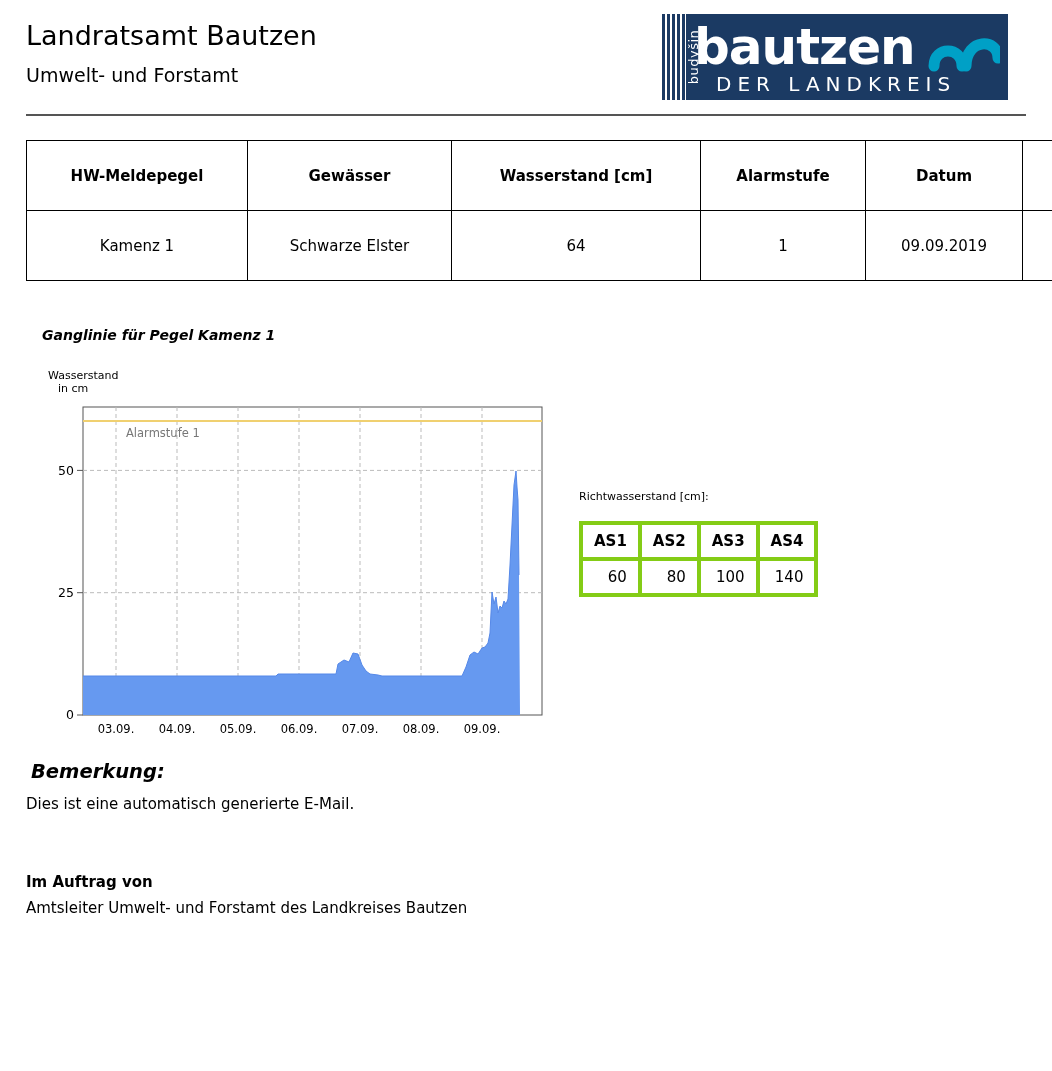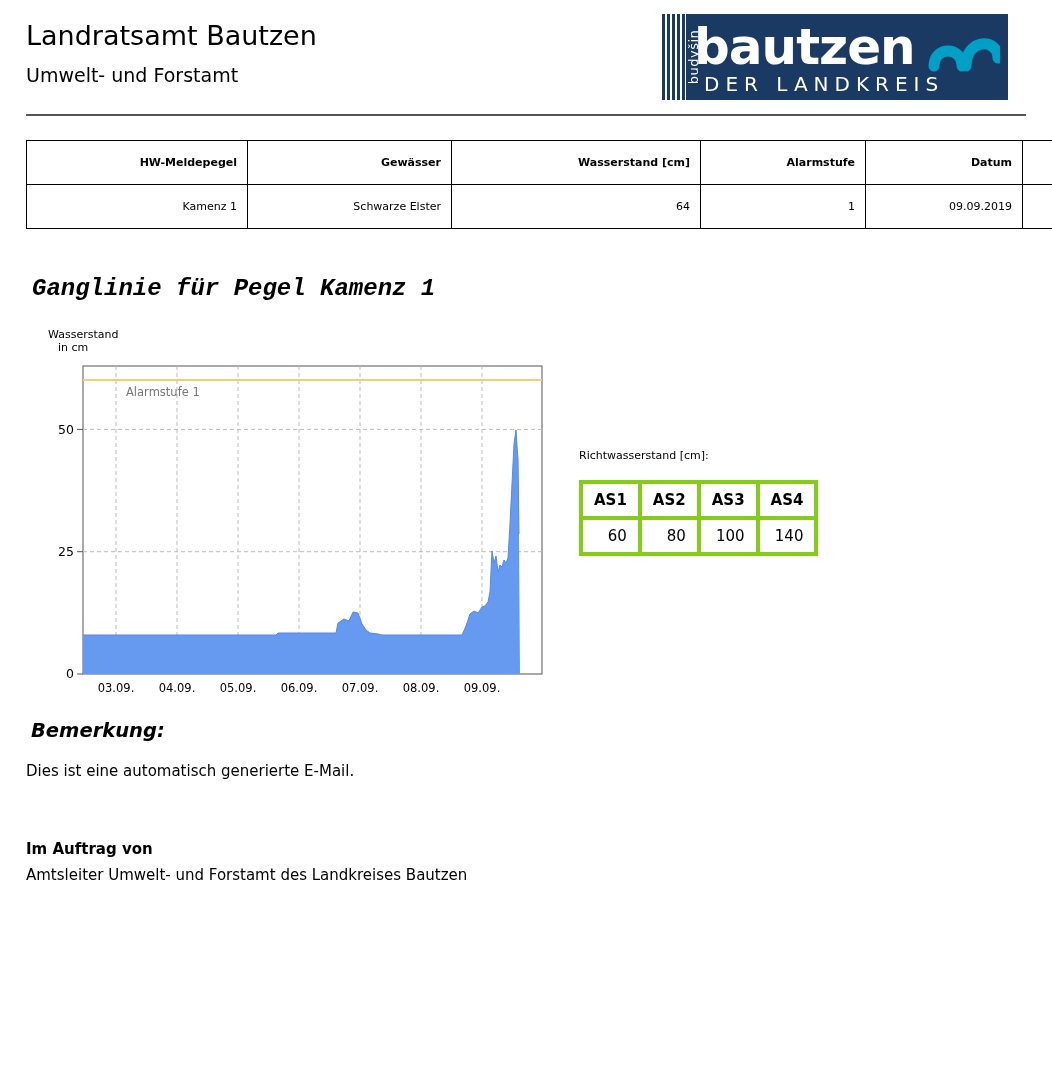--- a/index.html
+++ b/index.html
@@ -95,21 +95,21 @@
     left: 34px;
     top: 8px;
     color: #ffffff;
     font-size: 50px;
     font-weight: bold;
     letter-spacing: -1px;
     line-height: 1;
   }
   .logo-sub {
     position: absolute;
-    left: 44px;
+    left: 56px;
     bottom: 6px;
     color: #ffffff;
     font-size: 20px;
     letter-spacing: 6px;
     line-height: 1;
   }
   .logo-swirl {
     position: absolute;
     right: 8px;
     top: 10px;
@@ -125,39 +125,38 @@
 
   
   .alarm-title {
     font-size: 22.5px;
     font-weight: bold;
     font-style: italic;
     margin: 30px 0 0 0;
     letter-spacing: 0.1px;
   }
   .section-title {
-    font-size: 24px;
+    font-size: 14px;
     font-weight: bold;
     font-style: italic;
-    margin: 6px;
-    font-family: Liberation Mono, monospace;
+    margin: 16px;
   }
 
   
   table.data {
     border-collapse: collapse;
     margin-top: 24px;
     width: 997px;
     table-layout: fixed;
   }
   table.data th, table.data td {
     border: 1px solid #000;
-    text-align: right;
-    font-size: 11px;
-    padding: 10px 10px;
+    text-align: center;
+    font-size: 15px;
+    padding: 23px 10px;
     vertical-align: middle;
   }
   table.data th {
     font-weight: bold;
     height: 23px;
   }
   table.data td {
     height: 23px;
   }
 
@@ -199,21 +198,21 @@
 
   
   .remark-title {
     font-size: 19.5px;
     font-weight: bold;
     font-style: italic;
     margin: 5px;
   }
   .remark-text {
     font-size: 15px;
-    margin: 20px 0 0 0;
+    margin: 12px 0 0 0;
   }
   .sign-block {
     margin-top: 56px;
     line-height: 1.75;
   }
   .sign-1 {
     font-size: 15px;
     font-weight: bold;
   }
   .sign-2 {

